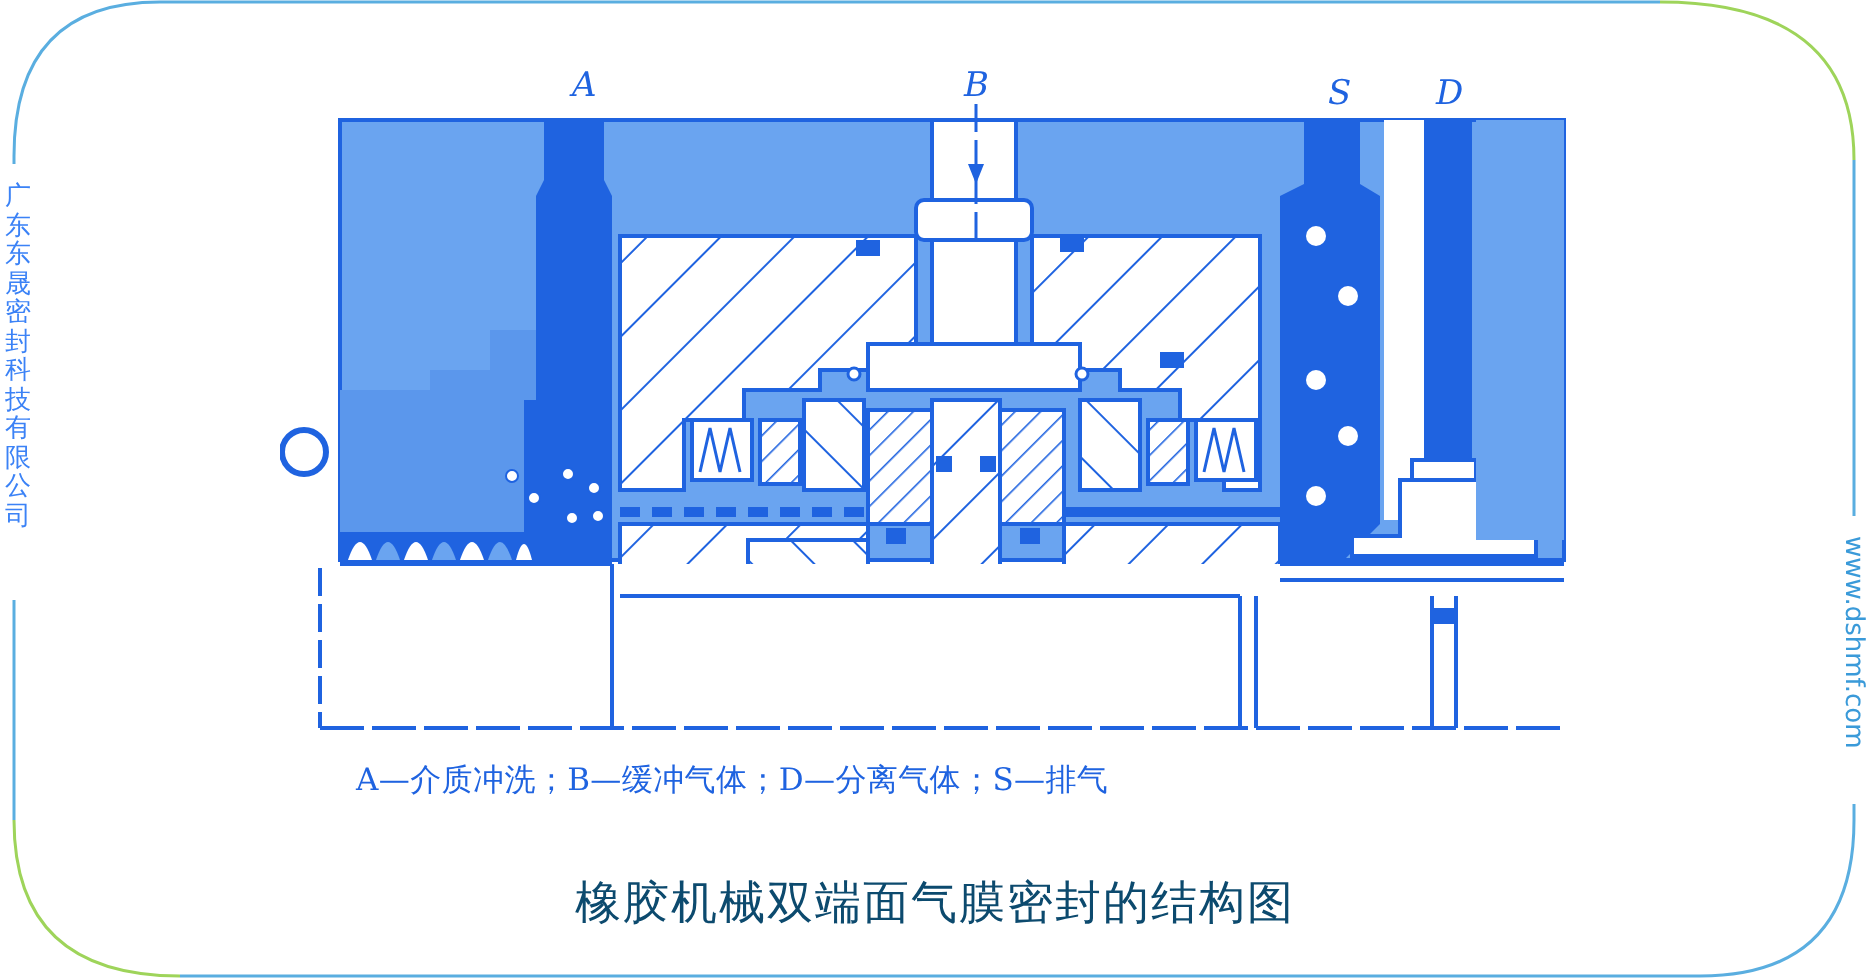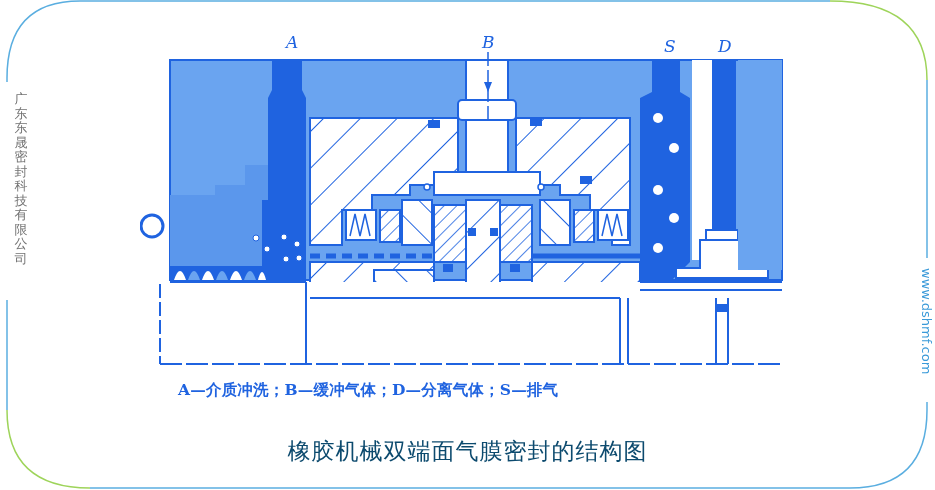--- a/index.html
+++ b/index.html
@@ -1,25 +1,25 @@
 <!DOCTYPE html>
 <html><head>
 <meta charset="utf-8">
 <style>
   html, body { margin: 0; padding: 0; background: #ffffff; }
   body { width: 935px; height: 490px; position: relative; overflow: hidden; font-family: "DejaVu Sans", sans-serif; }
   .frame { position: absolute; left: 0; top: 0; width: 935px; height: 490px; }
   .side-left { position: absolute; left: 0; top: 92px; width: 18px; text-align: center;
-    color: #737373; font-size: 13px; line-height: 14.5px; font-family: "DejaVu Sans", sans-serif; margin-left: 12px; }
+    color: #3b82f6; font-size: 13px; line-height: 14.5px; font-family: "DejaVu Sans", sans-serif; }
   .side-right { position: absolute; left: 918px; top: 268px; width: 16px; height: 130px;
     color: #3a9ad9; font-size: 13px; font-family: "DejaVu Sans", sans-serif;
     writing-mode: vertical-rl; white-space: nowrap; }
   .diagram { position: absolute; left: 140px; top: 30px; }
   .legend { position: absolute; left: 178px; top: 380px; width: 600px; color: #1f63e0;
-    font-family: "DejaVu Serif", serif; font-size: 15.5px; font-weight: bold; white-space: nowrap; letter-spacing: 0.2px; }
+    font-family: "DejaVu Serif", serif; font-size: 15.5px; font-weight: normal; white-space: nowrap; letter-spacing: 0.2px; }
   .caption { position: absolute; left: 0; width: 935px; top: 436px; text-align: center;
     color: #0c4a6e; font-size: 23px; font-family: "DejaVu Sans", sans-serif; letter-spacing: 1px; }
   .lbl { font-family: "DejaVu Serif", serif; font-style: italic; fill: #1f63e0; font-size: 17px; }
 </style>
 </head>
 <body>
 
 <svg class="frame" width="935" height="490" viewBox="0 0 935 490">
 
   <path d="M80,1 L830,1" stroke="#5aaee0" stroke-width="1.5" fill="none"></path>

